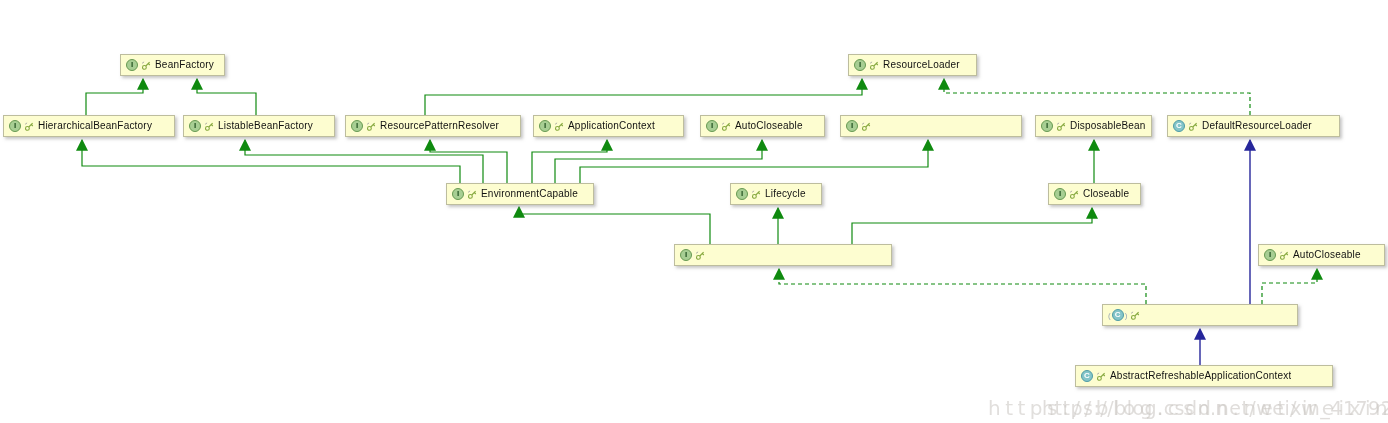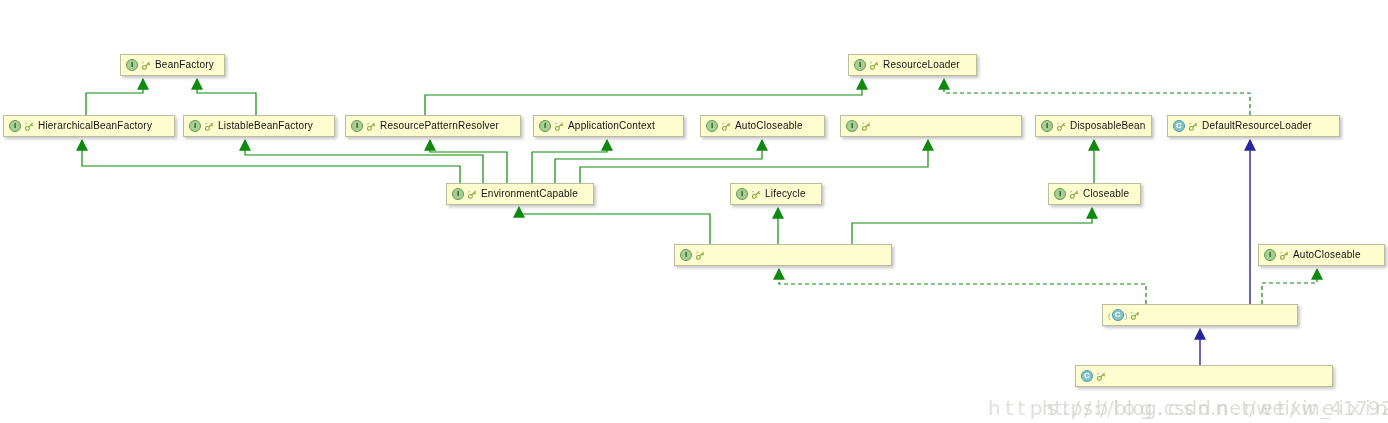--- a/index.html
+++ b/index.html
@@ -284,18 +284,19 @@
     <span class="iconwrap">
         <span class="dot cls">C</span>
       </span>
     <span class="key">
         <svg viewBox="0 0 11 11">
           <path d="M1.6 3.4 L2.6 1.8" stroke="#9a9a9a" stroke-width="1" fill="none"></path>
           <circle cx="3.4" cy="7.4" r="1.9" fill="none" stroke="#86a83e" stroke-width="1.1"></circle>
           <path d="M4.8 6 L8.6 2.2 M7.3 3.5 L8.8 5" stroke="#86a83e" stroke-width="1.1" fill="none"></path>
         </svg>
       </span>
+    <span class="lbl">AbstractRefreshableApplicationContext</span>
   </div>
 
   <span class="wm a">https://blog.csdn.net/weixin_41792559</span>
   <span class="wm b">https://blog.csdn.net/weixin_41792559</span>
 
 </div>
 
 </body></html>

